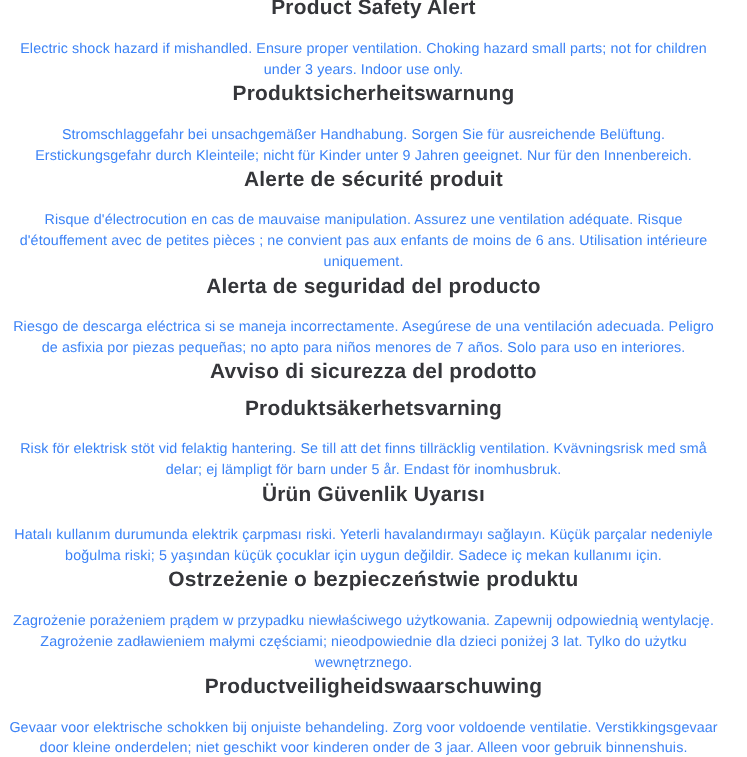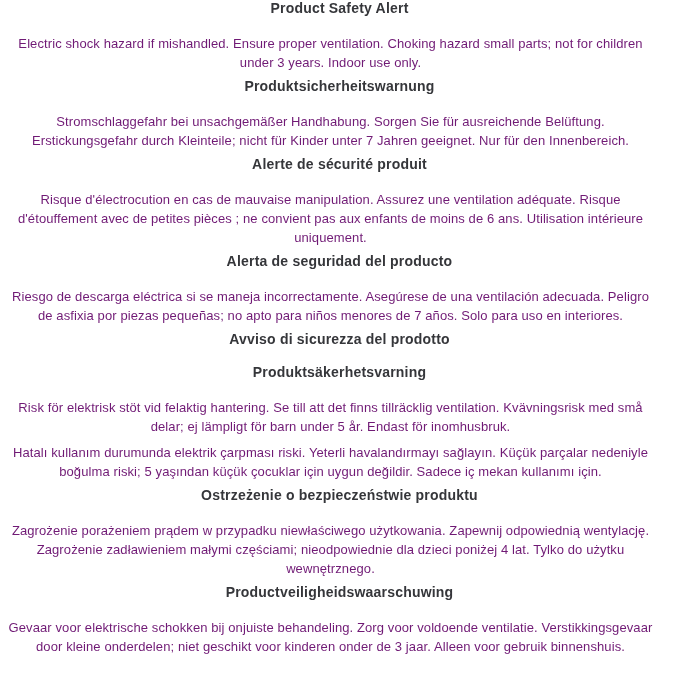--- a/index.html
+++ b/index.html
@@ -15,47 +15,47 @@
   }
   .page {
     box-sizing: border-box;
     width: 679px;
     padding: 1px 5px 0 5px;
     text-align: center;
   }
   .section { margin: 0; }
   .section-heading {
     margin: 0 0 19px 0;
-    font-size: 14px;
+    font-size: 19px;
     line-height: 14px;
     font-weight: bold;
     color: #35363a;
     letter-spacing: 0.2px;
   }
   .section-body {
     margin: 0 18px 7px 0;
     font-size: 13px;
     line-height: 19px;
     font-weight: normal;
-    color: #701a75;
+    color: #3b82f6;
     letter-spacing: 0.1px;
   }
 </style>
 </head>
 <body>
 
 <div class="page" id="sections-container">
   <div class="section">
     <h2 class="section-heading">Product Safety Alert</h2>
     <p class="section-body">Electric shock hazard if mishandled. Ensure proper ventilation. Choking hazard small parts; not for children under 3 years. Indoor use only.</p>
   </div>
 
   <div class="section">
     <h2 class="section-heading">Produktsicherheitswarnung</h2>
-    <p class="section-body">Stromschlaggefahr bei unsachgemäßer Handhabung. Sorgen Sie für ausreichende Belüftung. Erstickungsgefahr durch Kleinteile; nicht für Kinder unter 7 Jahren geeignet. Nur für den Innenbereich.</p>
+    <p class="section-body">Stromschlaggefahr bei unsachgemäßer Handhabung. Sorgen Sie für ausreichende Belüftung. Erstickungsgefahr durch Kleinteile; nicht für Kinder unter 9 Jahren geeignet. Nur für den Innenbereich.</p>
   </div>
 
   <div class="section">
     <h2 class="section-heading">Alerte de sécurité produit</h2>
     <p class="section-body">Risque d'électrocution en cas de mauvaise manipulation. Assurez une ventilation adéquate. Risque d'étouffement avec de petites pièces ; ne convient pas aux enfants de moins de 6 ans. Utilisation intérieure uniquement.</p>
   </div>
 
   <div class="section">
     <h2 class="section-heading">Alerta de seguridad del producto</h2>
     <p class="section-body">Riesgo de descarga eléctrica si se maneja incorrectamente. Asegúrese de una ventilación adecuada. Peligro de asfixia por piezas pequeñas; no apto para niños menores de 7 años. Solo para uso en interiores.</p>
@@ -64,25 +64,26 @@
   <div class="section">
     <h2 class="section-heading">Avviso di sicurezza del prodotto</h2>
   </div>
 
   <div class="section">
     <h2 class="section-heading">Produktsäkerhetsvarning</h2>
     <p class="section-body">Risk för elektrisk stöt vid felaktig hantering. Se till att det finns tillräcklig ventilation. Kvävningsrisk med små delar; ej lämpligt för barn under 5 år. Endast för inomhusbruk.</p>
   </div>
 
   <div class="section">
+    <h2 class="section-heading">Ürün Güvenlik Uyarısı</h2>
     <p class="section-body">Hatalı kullanım durumunda elektrik çarpması riski. Yeterli havalandırmayı sağlayın. Küçük parçalar nedeniyle boğulma riski; 5 yaşından küçük çocuklar için uygun değildir. Sadece iç mekan kullanımı için.</p>
   </div>
 
   <div class="section">
     <h2 class="section-heading">Ostrzeżenie o bezpieczeństwie produktu</h2>
-    <p class="section-body">Zagrożenie porażeniem prądem w przypadku niewłaściwego użytkowania. Zapewnij odpowiednią wentylację. Zagrożenie zadławieniem małymi częściami; nieodpowiednie dla dzieci poniżej 4 lat. Tylko do użytku wewnętrznego.</p>
+    <p class="section-body">Zagrożenie porażeniem prądem w przypadku niewłaściwego użytkowania. Zapewnij odpowiednią wentylację. Zagrożenie zadławieniem małymi częściami; nieodpowiednie dla dzieci poniżej 3 lat. Tylko do użytku wewnętrznego.</p>
   </div>
 
   <div class="section">
     <h2 class="section-heading">Productveiligheidswaarschuwing</h2>
     <p class="section-body">Gevaar voor elektrische schokken bij onjuiste behandeling. Zorg voor voldoende ventilatie. Verstikkingsgevaar door kleine onderdelen; niet geschikt voor kinderen onder de 3 jaar. Alleen voor gebruik binnenshuis.</p>
   </div>
 </div>
 
 </body></html>

